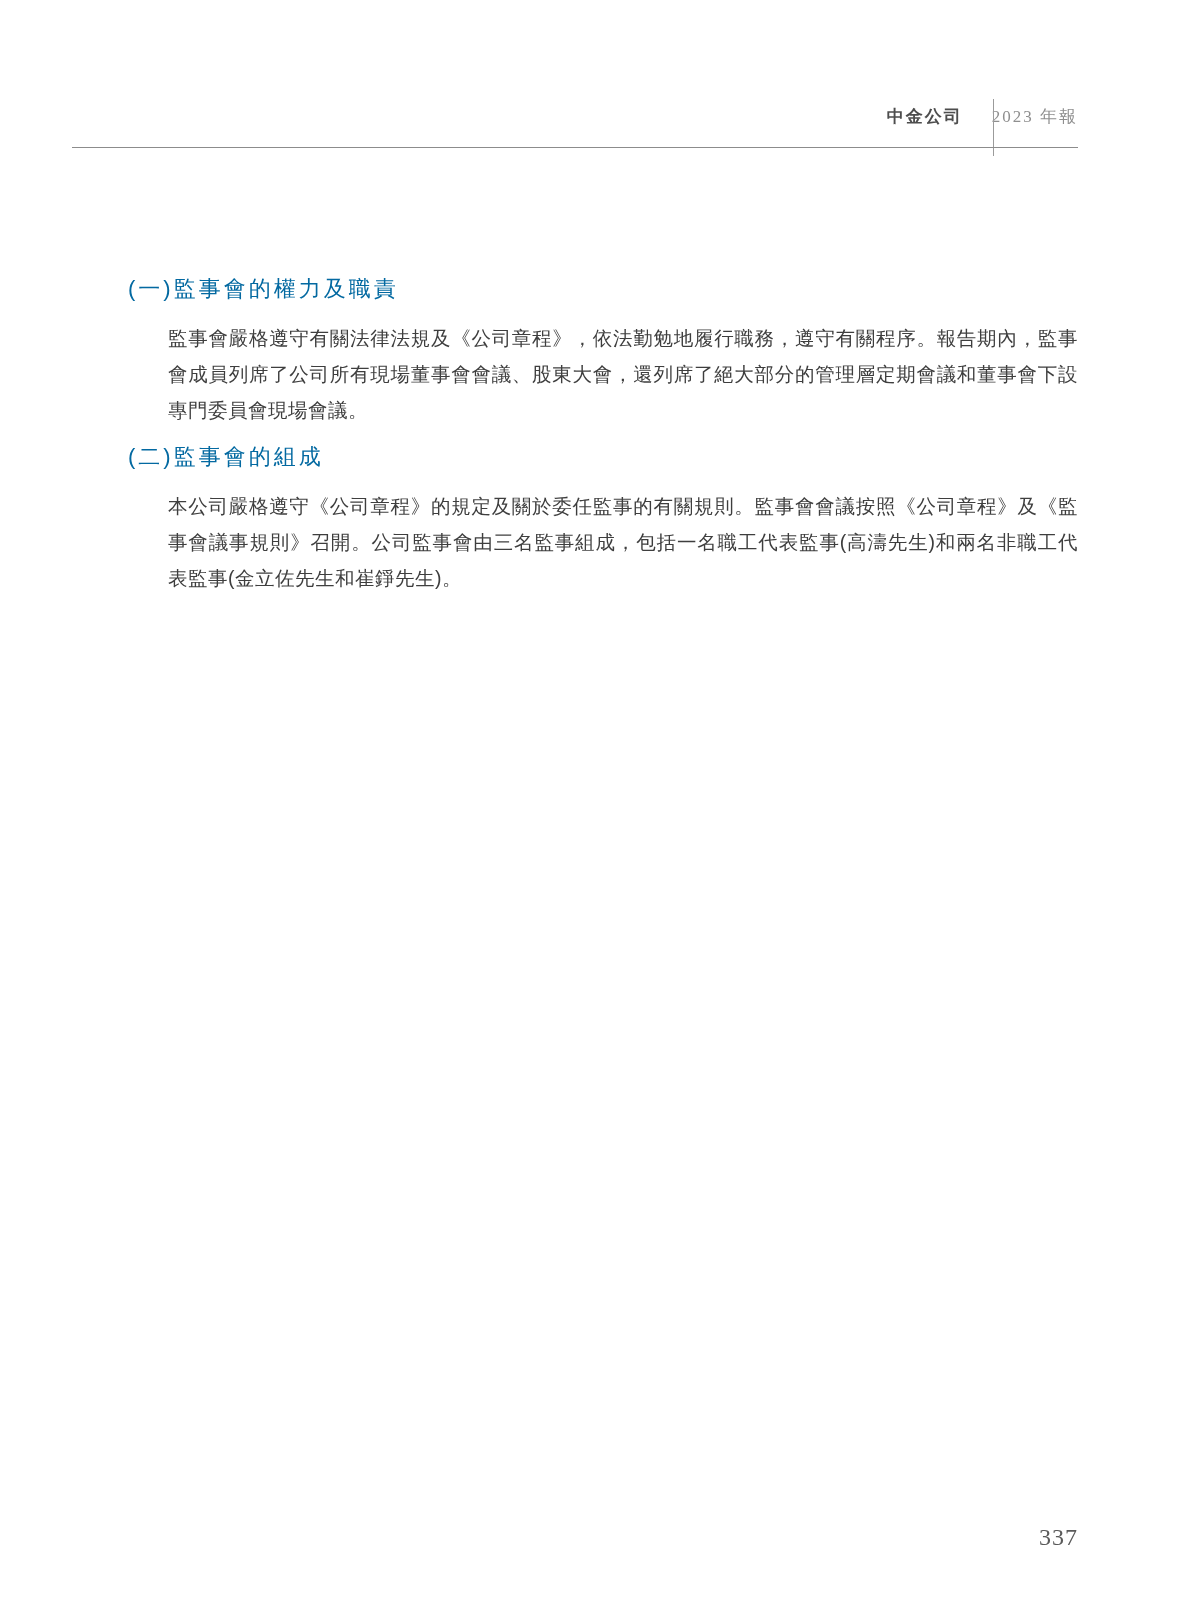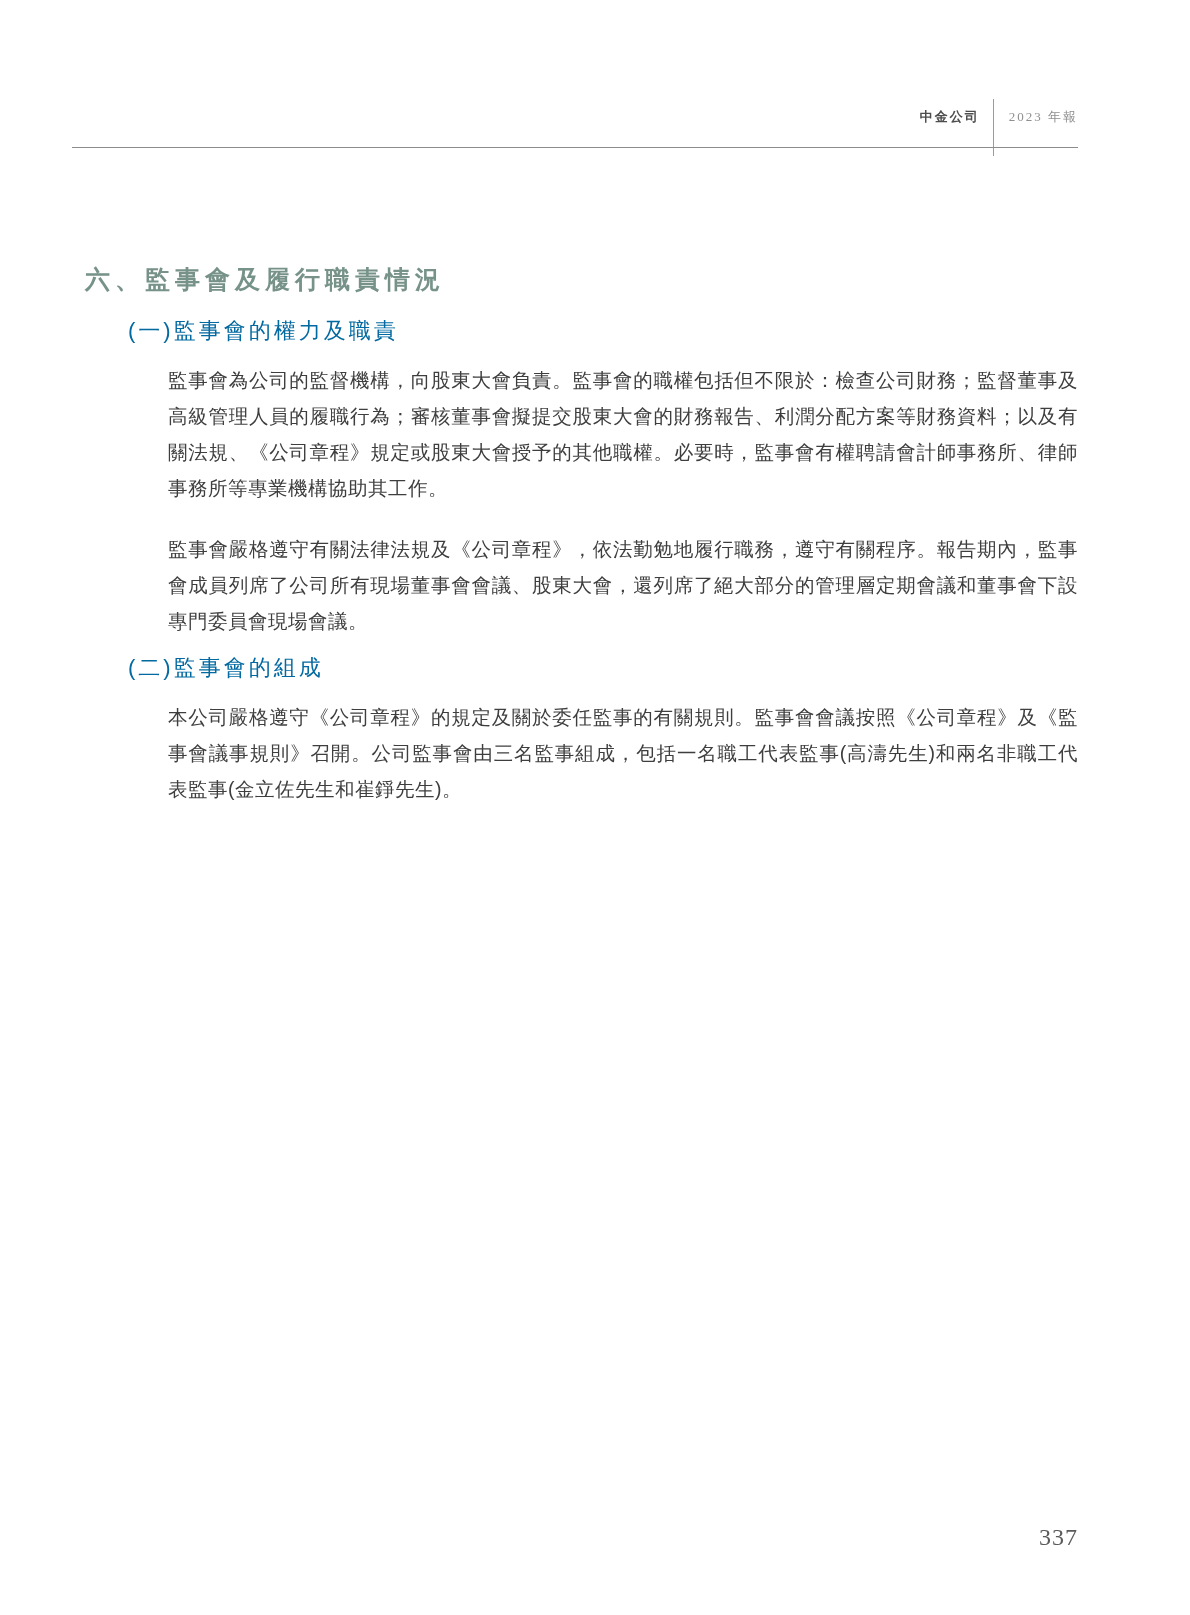--- a/index.html
+++ b/index.html
@@ -13,21 +13,21 @@
   }
 
   
   .header-row {
     position: absolute;
     top: 104px;
     right: 112px;
     display: flex;
     align-items: center;
     font-family: "Liberation Serif", serif;
-    font-size: 13px;
+    font-size: 17px;
     line-height: 26px;
     white-space: nowrap;
   }
   .header-company {
     color: #4d4d4d;
     font-weight: bold;
     letter-spacing: 2px;
     margin-right: 29px;
   }
   .header-year {
@@ -106,25 +106,23 @@
 
   <div class="header-row">
     <span class="header-company">中金公司</span>
     <span class="header-year">2023 年報</span>
   </div>
   <div class="header-vdiv"></div>
   <div class="header-rule"></div>
 
   <div class="content">
 
-    <h1 class="doc-title">六、監事會及履行職責情況</h1>
 
     <section>
       <h2 class="section-heading first">(一)監事會的權力及職責</h2>
-      <p class="body-para">監事會為公司的監督機構，向股東大會負責。監事會的職權包括但不限於：檢查公司財務；監督董事及高級管理人員的履職行為；審核董事會擬提交股東大會的財務報告、利潤分配方案等財務資料；以及有關法規、《公司章程》規定或股東大會授予的其他職權。必要時，監事會有權聘請會計師事務所、律師事務所等專業機構協助其工作。</p>
       <p class="body-para last-of-section">監事會嚴格遵守有關法律法規及《公司章程》，依法勤勉地履行職務，遵守有關程序。報告期內，監事會成員列席了公司所有現場董事會會議、股東大會，還列席了絕大部分的管理層定期會議和董事會下設專門委員會現場會議。</p>
     </section>
 
     <section>
       <h2 class="section-heading">(二)監事會的組成</h2>
       <p class="body-para">本公司嚴格遵守《公司章程》的規定及關於委任監事的有關規則。監事會會議按照《公司章程》及《監事會議事規則》召開。公司監事會由三名監事組成，包括一名職工代表監事(高濤先生)和兩名非職工代表監事(金立佐先生和崔錚先生)。</p>
     </section>
 
   </div>
 

